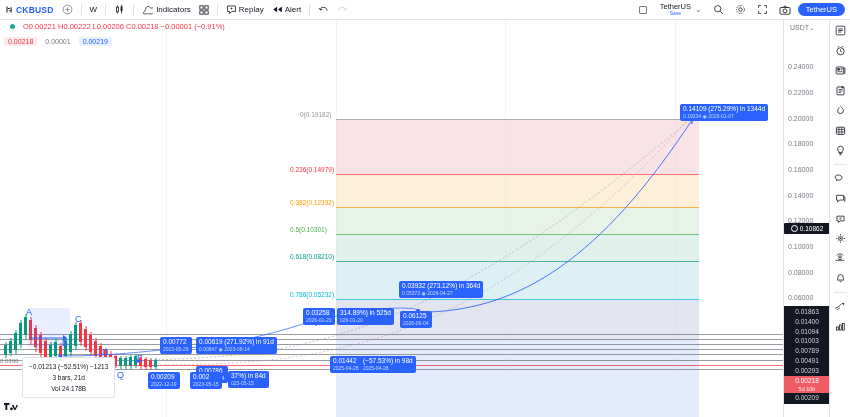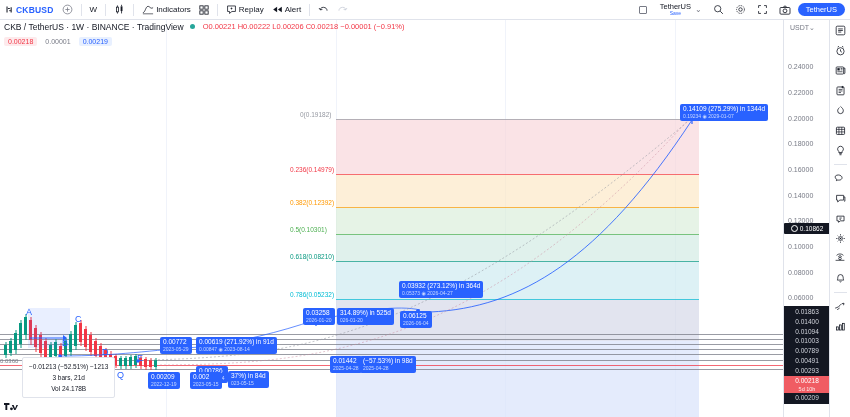--- a/index.html
+++ b/index.html
@@ -453,21 +453,20 @@
           <div class="sub">2022-12-19</div>
         </div>
         <div class="blab" style="left: 190px; top: 352px;">
           <div>0.002</div>
           <div class="sub">2023-05-15</div>
         </div>
       </div>
   </div>
 
   <div class="legend">
-    <span class="legend-title">CKB / TetherUS · 1W · BINANCE · TradingView</span>
     <span class="legend-dot"></span>
     <span class="ohlc">O0.00221 H0.00222 L0.00206 C0.00218 −0.00001 (−0.91%)</span>
   </div>
   <div class="pillrow">
     <span class="pill red">0.00218</span>
     <span class="pill plain">0.00001</span>
     <span class="pill blue">0.00219</span>
   </div>
 
   <div class="right-axis">

